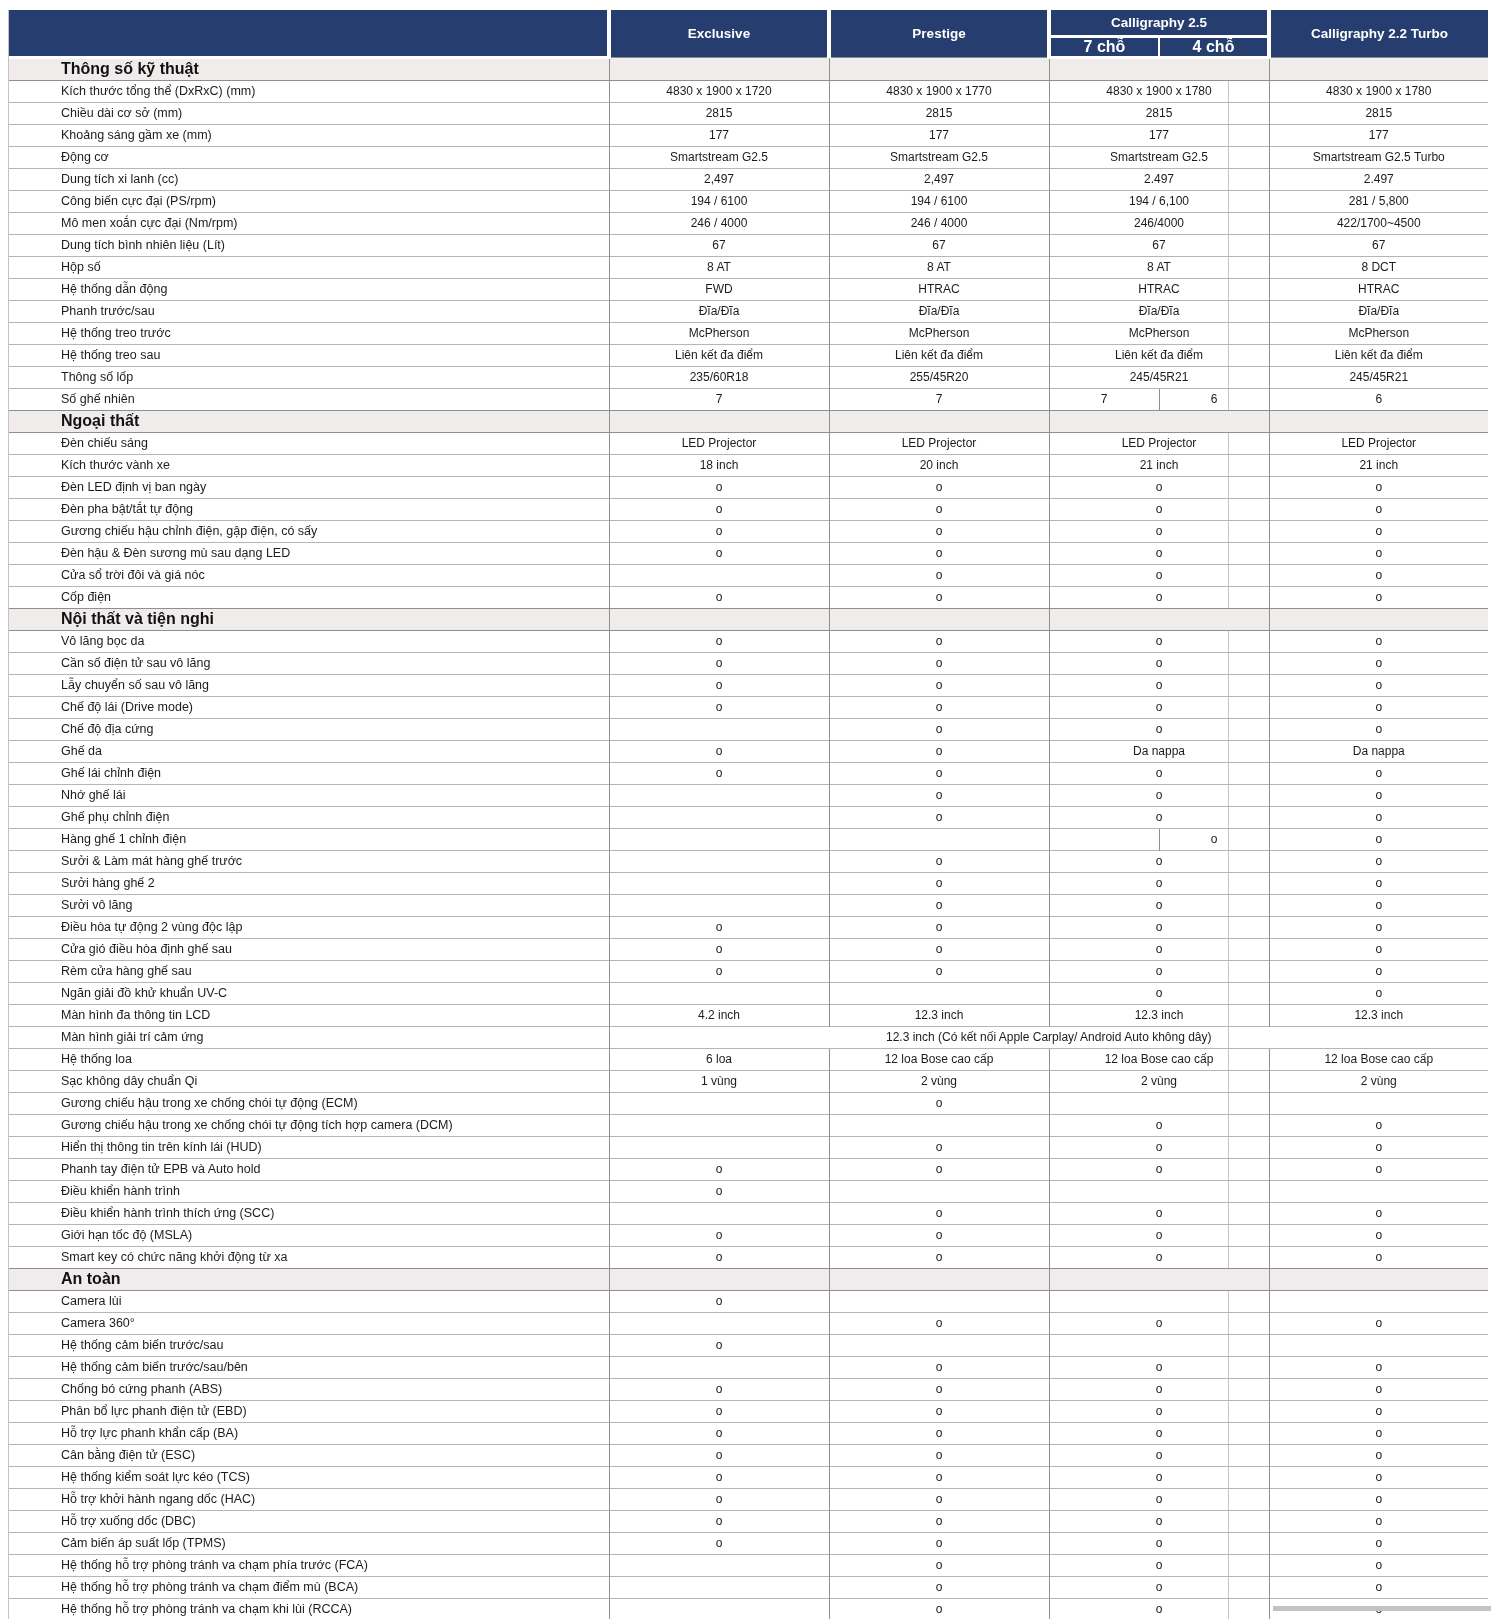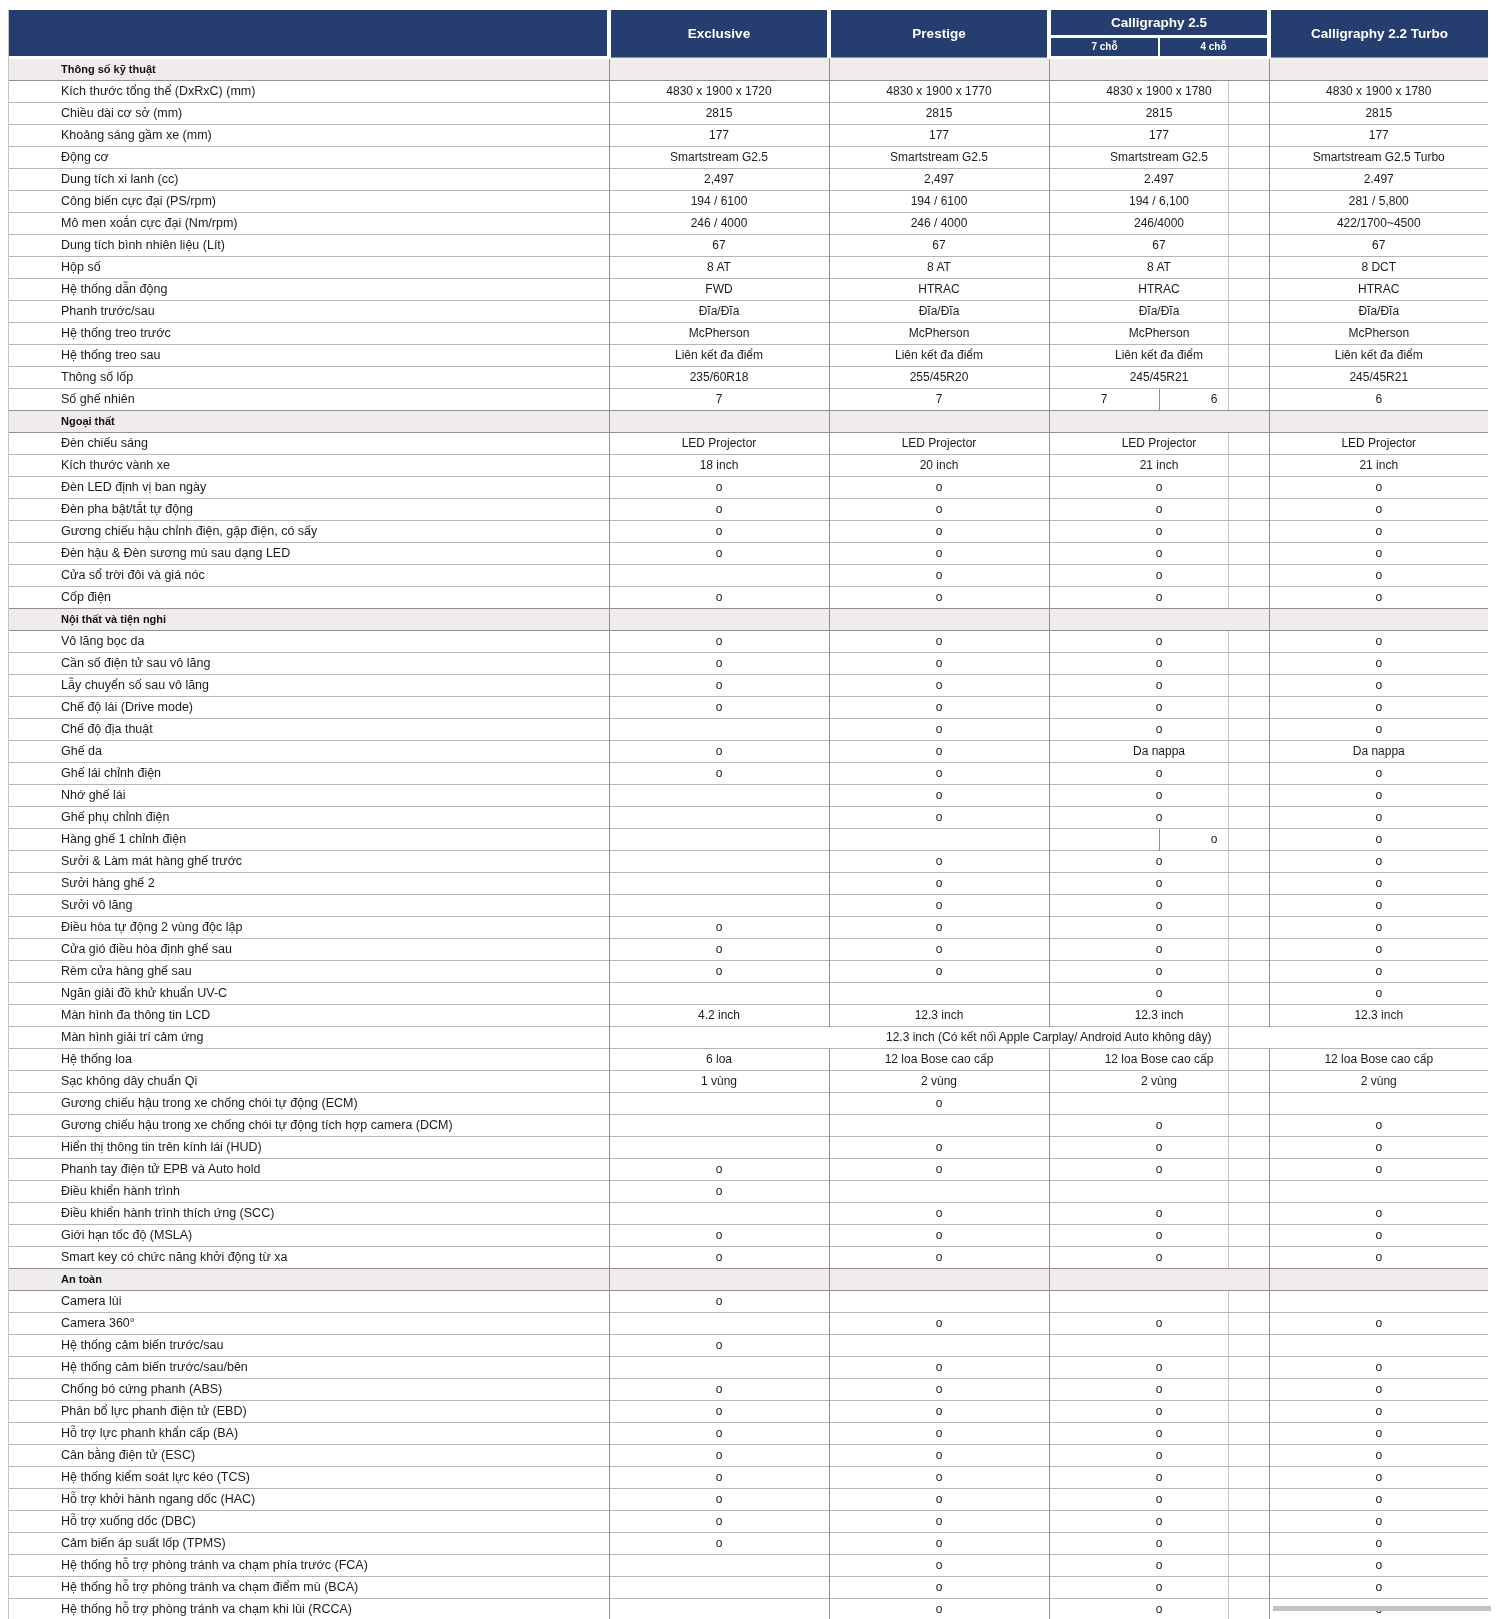--- a/index.html
+++ b/index.html
@@ -17,38 +17,38 @@
     width:100%;height:1550px;border-collapse:collapse;table-layout:fixed;
   }
   
   thead th{
     background:var(--header-bg,#263d6f);color:#fff;font-weight:bold;
     font-size:13.5px;text-align:center;vertical-align:middle;padding:0;
   }
   thead tr.hrow1{height:26px;}
   thead tr.hrow2{height:21px;}
   thead th.gap{border-left:4px solid #ffffff;}
-  thead th.sub{font-size:10px;border-top:3px solid #ffffff;}
+  thead th.sub{font-size:16px;border-top:3px solid #ffffff;}
   thead th.sub6{border-left:2px solid #ffffff;}
   thead tr.hrow2 th{border-bottom:3px solid #ffffff;}
   thead th.corner{border-bottom:3px solid #ffffff;}
   
   tbody td{
     font-size:12px;height:19px;padding:1px 3px;vertical-align:middle;
     border-top:1px solid #b6b6b6;white-space:nowrap;overflow:hidden;
   }
   tbody td + td{border-left:1px solid #8f8f8f;}
   tbody td.label{
     text-align:left;padding-left:52px;font-size:12.5px;
   }
   tbody tr.section-row td{
     background:var(--section-bg,#f0ecec);
     border-top:1px solid #8f8f8f;border-bottom:1px solid #8f8f8f;
   }
-  tbody tr.section-row td.label{font-weight:bold;font-size:11px;color:#111;}
+  tbody tr.section-row td.label{font-weight:bold;font-size:16px;color:#111;}
   tbody td.val{text-align:center;}
   .bottom-artifact{
     position:absolute;left:1273px;top:1606px;width:218px;height:5px;background:#c3c3c3;
   }
 </style>
 </head>
 <body>
 
 <div class="table-wrap">
   <table class="spec-table">
@@ -279,21 +279,21 @@
           <td class="val">o</td>
         </tr>
         <tr>
           <td class="label">Chế độ lái (Drive mode)</td>
           <td class="val">o</td>
           <td class="val">o</td>
           <td class="val" colspan="2">o</td>
           <td class="val">o</td>
         </tr>
         <tr>
-          <td class="label">Chế độ địa thuật</td>
+          <td class="label">Chế độ địa cứng</td>
           <td class="val"></td>
           <td class="val">o</td>
           <td class="val" colspan="2">o</td>
           <td class="val">o</td>
         </tr>
         <tr>
           <td class="label">Ghế da</td>
           <td class="val">o</td>
           <td class="val">o</td>
           <td class="val" colspan="2">Da nappa</td>

